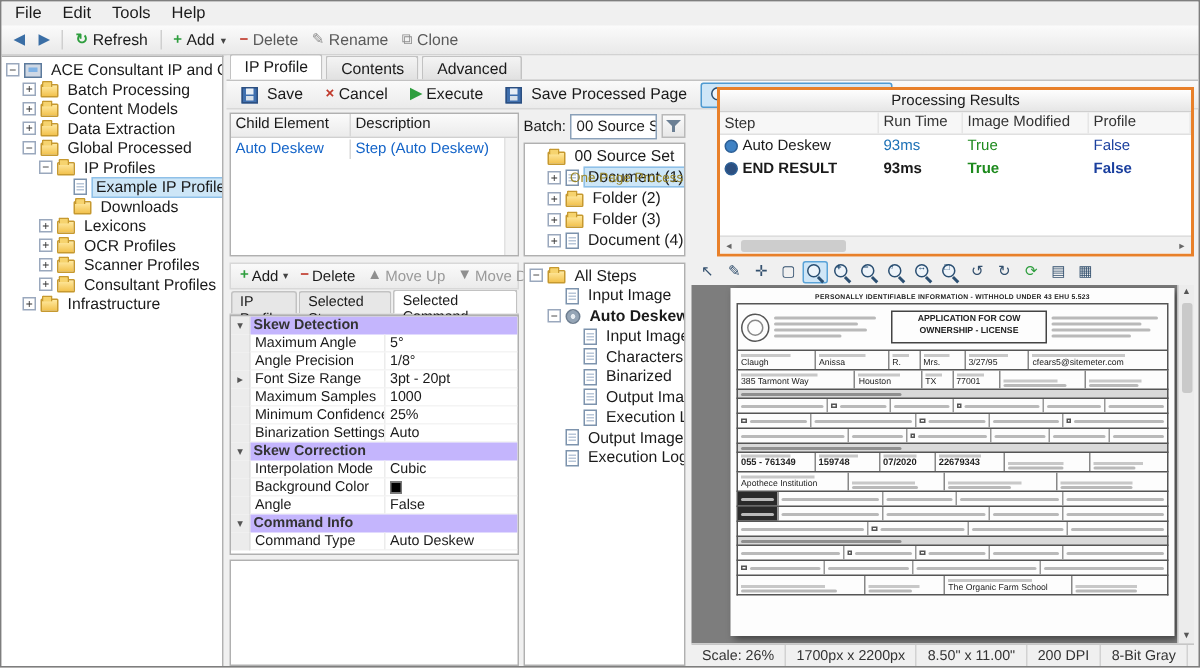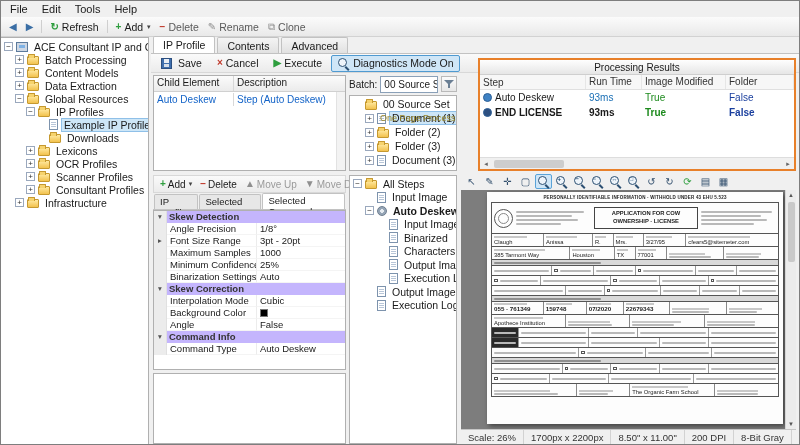--- a/index.html
+++ b/index.html
@@ -210,21 +210,21 @@
           <span class="tree-label">Content Models</span>
         </div>
         <div class="tree-row" style="padding-left: 14px;">
           <span class="expander">+</span>
           <span class="ico ico-folder"></span>
           <span class="tree-label">Data Extraction</span>
         </div>
         <div class="tree-row" style="padding-left: 14px;">
           <span class="expander">−</span>
           <span class="ico ico-folder"></span>
-          <span class="tree-label">Global Resources</span>
+          <span class="tree-label">Global Processed</span>
         </div>
         <div class="tree-row" style="padding-left: 25px;">
           <span class="expander">−</span>
           <span class="ico ico-folder"></span>
           <span class="tree-label">IP Profiles</span>
         </div>
         <div class="tree-row selected" style="padding-left: 36px;">
           <span class="exp-spacer"></span>
           <span class="ico ico-doc"></span>
           <span class="tree-label">Example IP Profile</span>
@@ -273,20 +273,24 @@
       <span class="ico ico-floppy"></span>
       <span>Save</span>
     </span>
     <span class="abtn">
       <span class="glyph g-red">×</span>
       <span>Cancel</span>
     </span>
     <span class="abtn">
       <span class="glyph g-green">▶</span>
       <span>Execute</span>
+    </span>
+    <span class="abtn">
+      <span class="ico ico-floppy"></span>
+      <span>Save Processed Page</span>
     </span>
     <span class="abtn toggled">
       <span class="ico-mag"></span>
       <span>Diagnostics Mode On</span>
     </span>
   </div>
 
   <div id="child-grid">
     <div class="cg-head">
       <span class="cg-c1">Child Element</span>
@@ -328,46 +332,46 @@
           <span class="tree-label">Folder (2)</span>
         </div>
         <div class="tree-row" style="padding-left: 15px;">
           <span class="expander">+</span>
           <span class="ico ico-folder"></span>
           <span class="tree-label">Folder (3)</span>
         </div>
         <div class="tree-row" style="padding-left: 15px;">
           <span class="expander">+</span>
           <span class="ico ico-doc"></span>
-          <span class="tree-label">Document (3)</span>
+          <span class="tree-label">Document (4)</span>
         </div>
       </div>
   </div>
 
   <div id="pr">
     <div class="pr-title">Processing Results</div>
     <div class="pr-head">
       <span class="pr-c pr-c0">Step</span>
       <span class="pr-c pr-c1">Run Time</span>
       <span class="pr-c pr-c2">Image Modified</span>
-      <span class="pr-c pr-c3">Folder</span>
+      <span class="pr-c pr-c3">Profile</span>
     </div>
     <div class="pr-row">
       <span class="pr-c pr-c0">
           <span class="pr-ico"></span>
           <span>Auto Deskew</span>
         </span>
       <span class="pr-c pr-c1 t-time">93ms</span>
       <span class="pr-c pr-c2 t-true">True</span>
       <span class="pr-c pr-c3 t-false">False</span>
     </div>
     <div class="pr-row bold">
       <span class="pr-c pr-c0">
           <span class="pr-ico"></span>
-          <span>END LICENSE</span>
+          <span>END RESULT</span>
         </span>
       <span class="pr-c pr-c1">93ms</span>
       <span class="pr-c pr-c2 t-true">True</span>
       <span class="pr-c pr-c3 t-false">False</span>
     </div>
     <div class="pr-fill"></div>
     <div class="pr-scroll">
       <span class="sarr">◂</span>
       <span class="pr-thumb"></span>
       <span class="sarr">▸</span>
@@ -401,20 +405,27 @@
   </div>
 
   <div id="property-grid">
     <div id="pg-body">
         <div class="pg-row">
           <span class="pg-gut">▾</span>
           <span class="pg-cat">Skew Detection</span>
         </div>
         <div class="pg-row">
           <span class="pg-gut"></span>
+          <span class="pg-name">Maximum Angle</span>
+          <span class="pg-val">
+            <span>5°</span>
+          </span>
+        </div>
+        <div class="pg-row">
+          <span class="pg-gut"></span>
           <span class="pg-name">Angle Precision</span>
           <span class="pg-val">
             <span>1/8°</span>
           </span>
         </div>
         <div class="pg-row">
           <span class="pg-gut">▸</span>
           <span class="pg-name">Font Size Range</span>
           <span class="pg-val">
             <span>3pt - 20pt</span>
@@ -500,26 +511,26 @@
           <span class="tree-label">Auto Deskew</span>
         </div>
         <div class="tree-row" style="padding-left: 27px;">
           <span class="exp-spacer"></span>
           <span class="ico ico-doc"></span>
           <span class="tree-label">Input Image</span>
         </div>
         <div class="tree-row" style="padding-left: 27px;">
           <span class="exp-spacer"></span>
           <span class="ico ico-doc"></span>
+          <span class="tree-label">Characters</span>
+        </div>
+        <div class="tree-row" style="padding-left: 27px;">
+          <span class="exp-spacer"></span>
+          <span class="ico ico-doc"></span>
           <span class="tree-label">Binarized</span>
-        </div>
-        <div class="tree-row" style="padding-left: 27px;">
-          <span class="exp-spacer"></span>
-          <span class="ico ico-doc"></span>
-          <span class="tree-label">Characters</span>
         </div>
         <div class="tree-row" style="padding-left: 27px;">
           <span class="exp-spacer"></span>
           <span class="ico ico-doc"></span>
           <span class="tree-label">Output Image</span>
         </div>
         <div class="tree-row" style="padding-left: 27px;">
           <span class="exp-spacer"></span>
           <span class="ico ico-doc"></span>
           <span class="tree-label">Execution Log</span>

